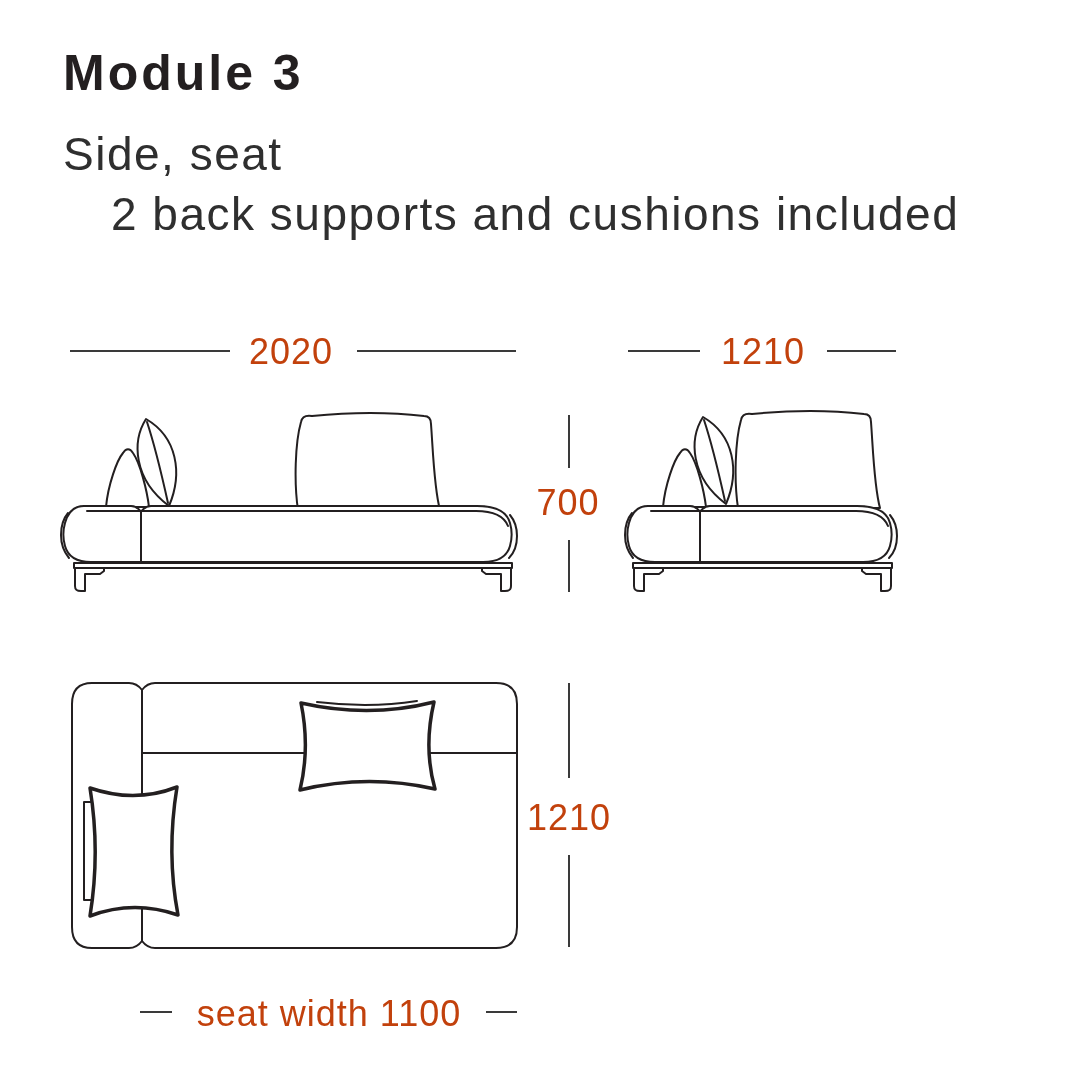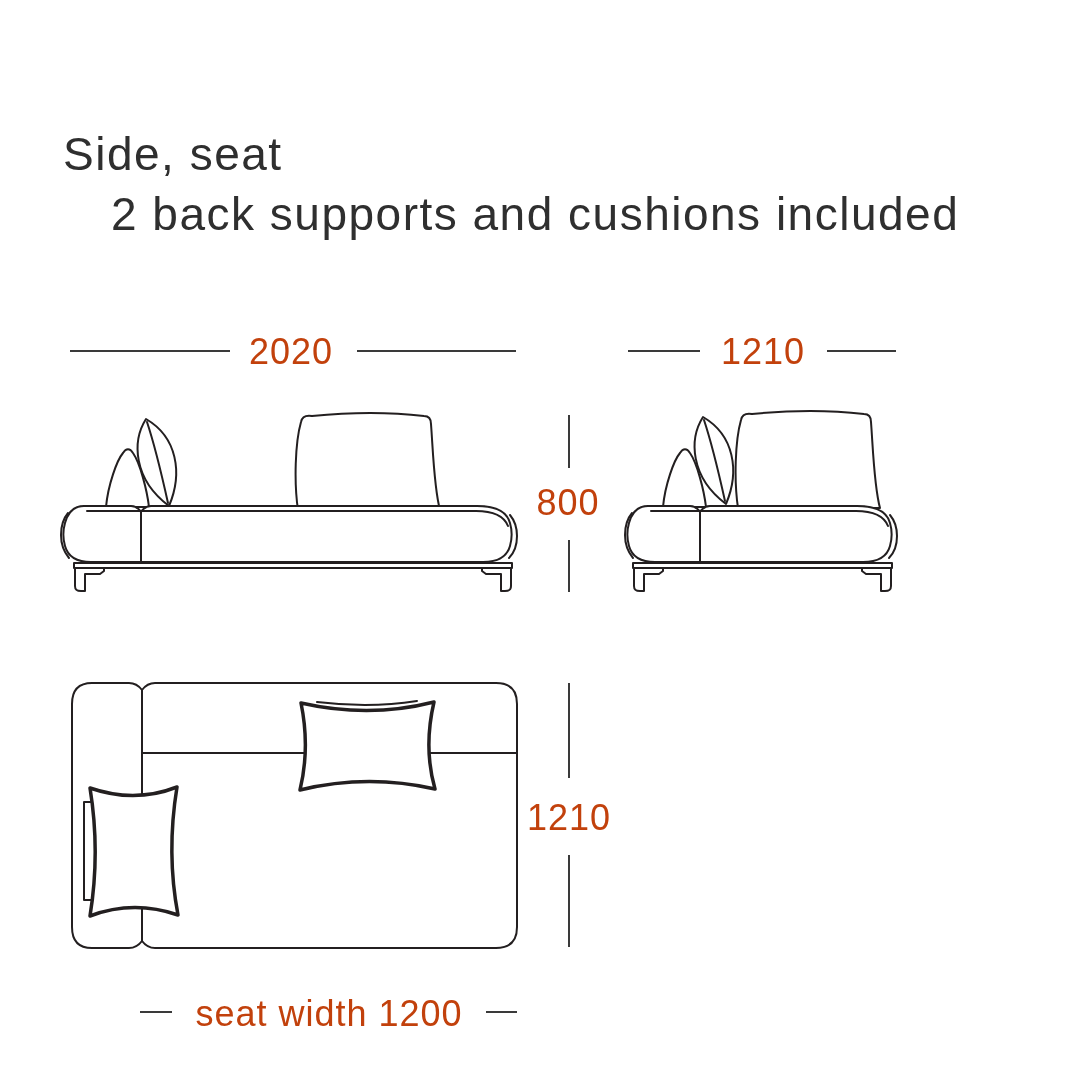--- a/index.html
+++ b/index.html
@@ -107,22 +107,23 @@
       <path d="M 827 351 L 896 351"></path>
       <path d="M 569 415 L 569 468"></path>
       <path d="M 569 540 L 569 592"></path>
       <path d="M 569 683 L 569 778"></path>
       <path d="M 569 855 L 569 947"></path>
       <path d="M 140 1012 L 172 1012"></path>
       <path d="M 486 1012 L 517 1012"></path>
     </g>
   </svg>
 
+  <div class="page-title">Module 3</div>
   <div class="subtitle line1">Side, seat</div>
   <div class="subtitle line2">2 back supports and cushions included</div>
 
   <div class="dim-label dim-front-width">2020</div>
   <div class="dim-label dim-side-width">1210</div>
-  <div class="dim-label dim-height">800</div>
+  <div class="dim-label dim-height">700</div>
   <div class="dim-label dim-top-depth">1210</div>
-  <div class="dim-label dim-seat-width">seat width 1200</div>
+  <div class="dim-label dim-seat-width">seat width 1100</div>
 
 </div>
 
 </body></html>

